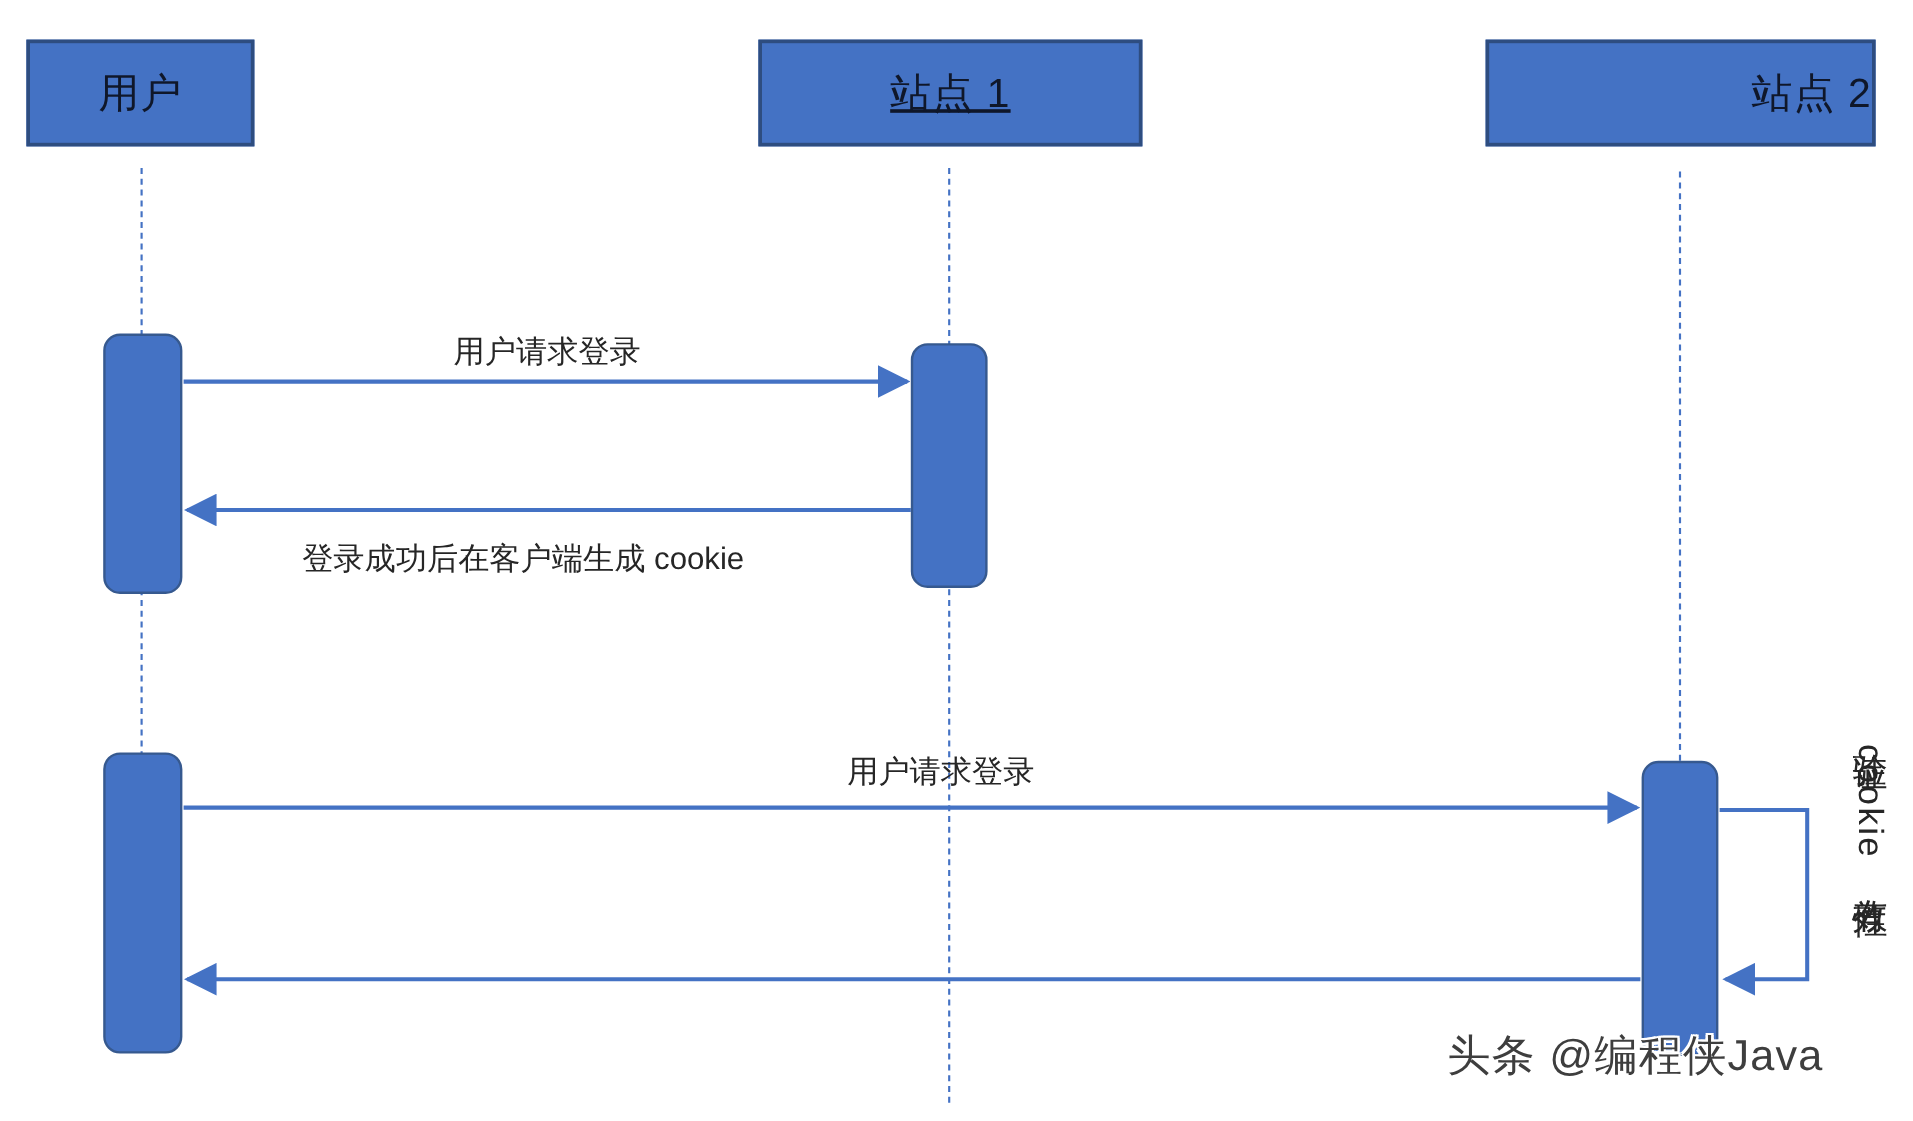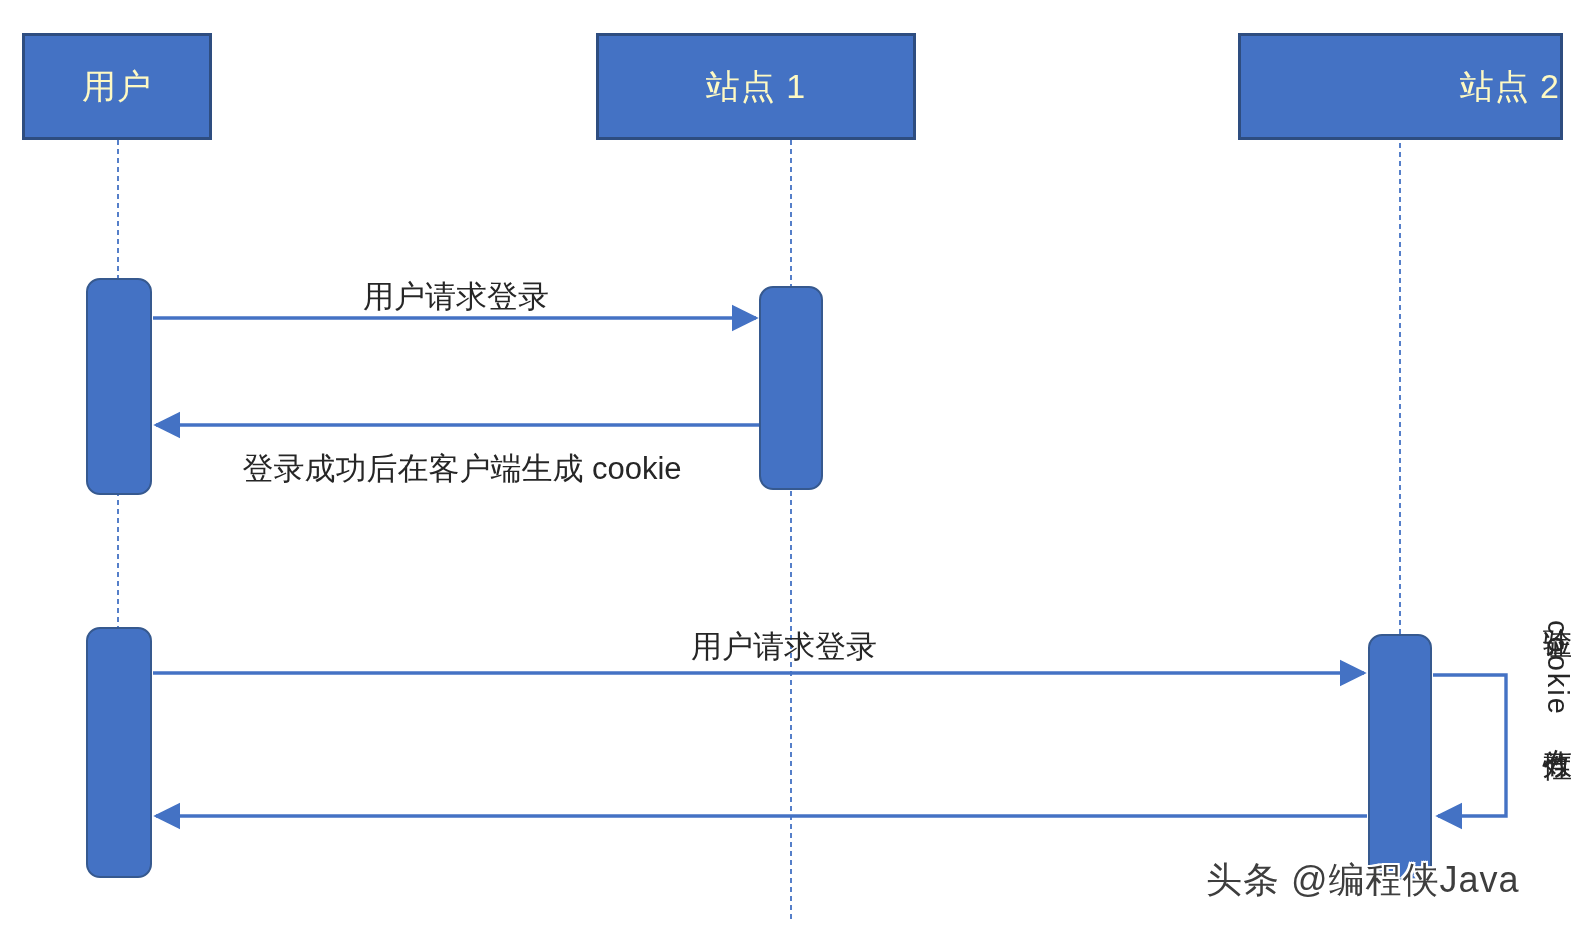--- a/index.html
+++ b/index.html
@@ -34,53 +34,53 @@
   }
   .msg{
     stroke:var(--accent,#4472c4);
     stroke-width:3.4;
     fill:none;
   }
   #arrowhead path{fill:var(--accent,#4472c4);}
   .actor{
     position:absolute;
     top:33px;
-    height:107px;
+    height:89px;
     background:var(--accent,#4472c4);
     border:3px solid var(--accent-border,#2e4d80);
     display:flex;
     align-items:center;
     justify-content:center;
-    color:#fef9c3;
+    color:#0f172a;
     font-size:34px;
     letter-spacing:1px;
   }
   #actor-user{left:22px;width:190px;}
-  #actor-site1{left:596px;width:320px;}
+  #actor-site1{left:632px;width:320px;text-decoration:underline;}
   #actor-site2{left:1238px;width:325px;justify-content:flex-end;}
   .bar{
     position:absolute;
     background:var(--accent,#4472c4);
     border:2.5px solid var(--bar-border,#36598f);
     border-radius:14px;
   }
   #bar-user-1{left:86px;top:278px;width:66px;height:217px;}
   #bar-site1{left:759px;top:286px;width:64px;height:204px;}
   #bar-user-2{left:86px;top:627px;width:66px;height:251px;}
   #bar-site2{left:1368px;top:634px;width:64px;height:246px;}
   .msg-label{
     position:absolute;
     transform:translateX(-50%);
     white-space:nowrap;
     color:var(--ink,#262626);
-    font-size:31px;
+    font-size:26px;
     text-align:center;
   }
   #label-msg1{left:456px;top:276px;}
-  #label-msg2{left:462px;top:448px;}
+  #label-msg2{left:436px;top:448px;}
   #label-msg3{left:784px;top:626px;}
   #label-msg5{left:790px;top:844px;}
   .vertical-label{
     position:absolute;
     left:1538px;
     top:606px;
     writing-mode:vertical-rl;
     text-orientation:mixed;
     white-space:nowrap;
     color:var(--ink,#262626);

